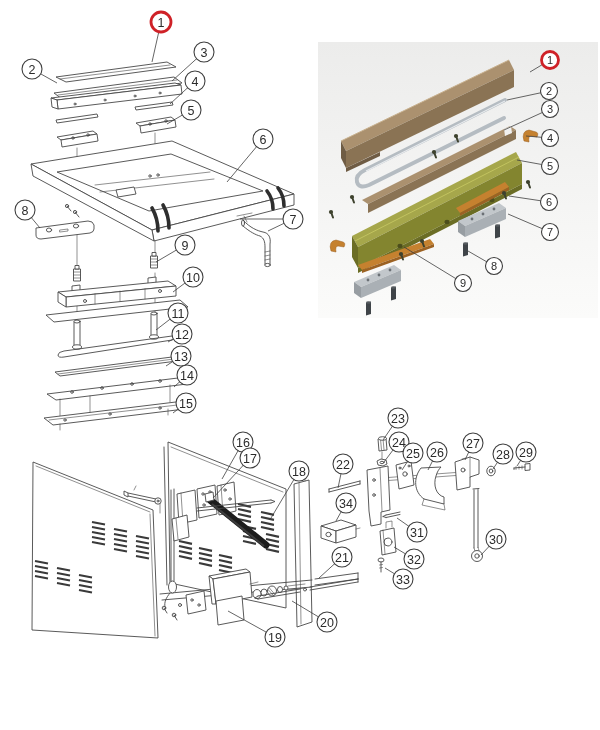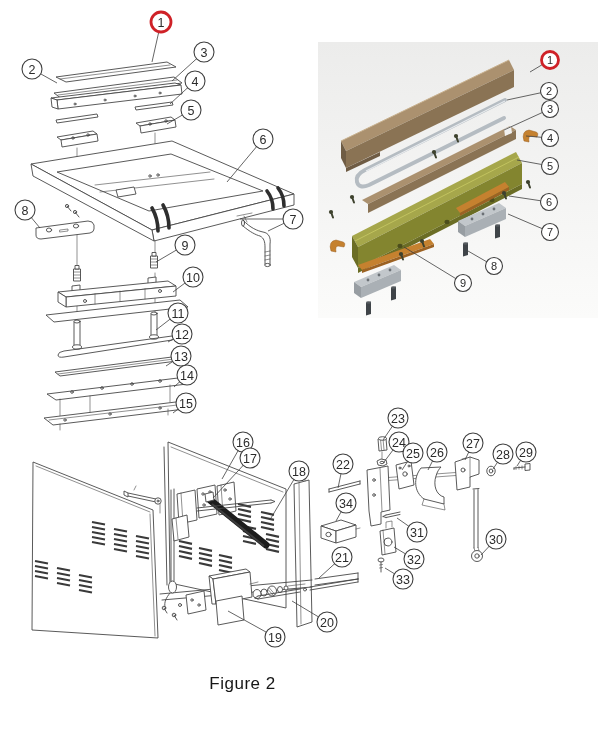--- a/index.html
+++ b/index.html
@@ -503,14 +503,13 @@
         <text x="550" y="232" text-anchor="middle" dy="0.36em" font-size="11" class="callout-text">7</text>
         <line x1="494" y1="266" x2="468" y2="251" stroke="#3f3f3f" stroke-width="0.8"></line>
         <circle cx="494" cy="266" r="8.5" fill="#ffffff" stroke="#3f3f3f" stroke-width="1.1"></circle>
         <text x="494" y="266" text-anchor="middle" dy="0.36em" font-size="11" class="callout-text">8</text>
         <line x1="463" y1="283" x2="404" y2="247" stroke="#3f3f3f" stroke-width="0.8"></line>
         <circle cx="463" cy="283" r="8.5" fill="#ffffff" stroke="#3f3f3f" stroke-width="1.1"></circle>
         <text x="463" y="283" text-anchor="middle" dy="0.36em" font-size="11" class="callout-text">9</text>
       </g>
 </svg>
 
-<div id="caption">Figure 2</div>
 </div>
 
 </body></html>

